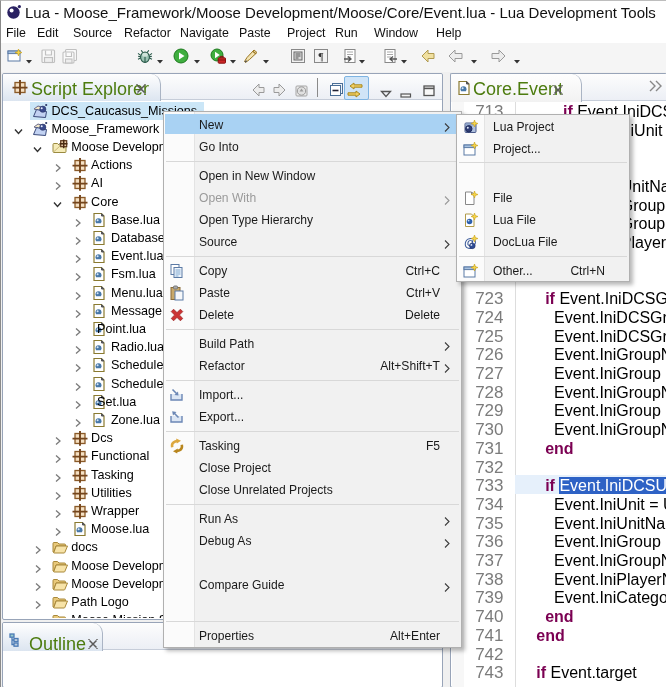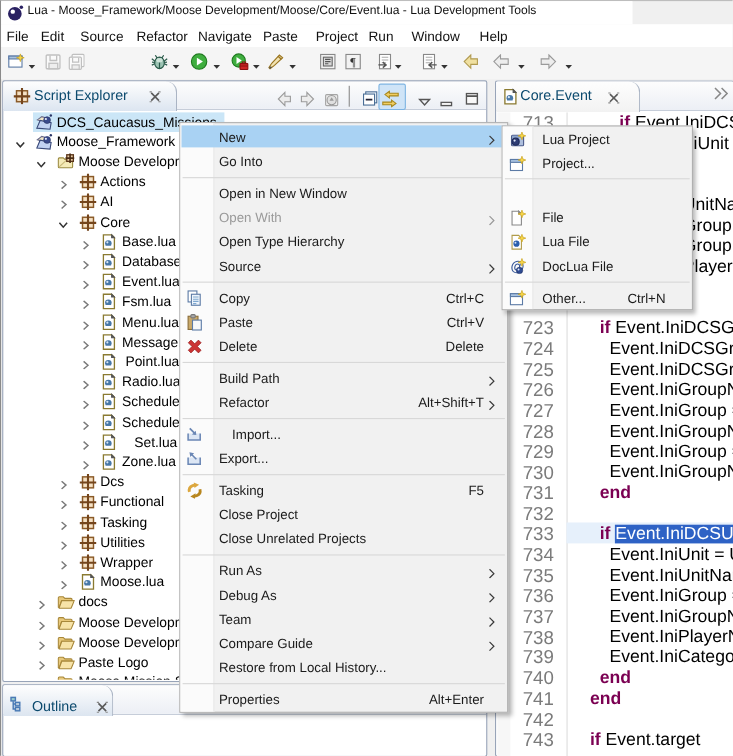--- a/index.html
+++ b/index.html
@@ -1,26 +1,26 @@
 <!DOCTYPE html>
 <html><head><meta charset="utf-8"><style>
 
 *{margin:0;padding:0;box-sizing:border-box}
 html,body{width:666px;height:687px;overflow:hidden;background:#f0f0f0;
  font-family:"Liberation Sans",sans-serif;-webkit-font-smoothing:antialiased}
 .ab{position:absolute}
 .win{position:absolute;left:0;top:0;width:666px;height:687px;border-left:1px solid #8a8a8a;border-top:1px solid #bdbdbd;background:#f0f0f0}
-.titlebar{left:1px;top:1px;width:574px;height:21px;background:#fff;font-size:11px;color:#111}
+.titlebar{left:1px;top:1px;width:665px;height:21px;background:#fff;font-size:15px;color:#111}
 .menubar{left:1px;top:22px;width:665px;height:21px;background:#fff;font-size:12.4px;color:#111}
 .menubar span{position:absolute;top:4px}
 .toolbar{left:1px;top:43px;width:665px;height:29px;background:#f5f5f5}
 .tb{position:absolute;top:5px}
 .panel{position:absolute;background:#fff;border:1px solid #98a4b8;border-radius:2px}
 .phead{position:absolute;left:0;top:0;right:0;height:26px;background:linear-gradient(#fdfdfd,#eceff5);border-bottom:1px solid #c6cdd9;border-radius:2px 2px 0 0}
-.vtab{position:absolute;font-size:13px;color:#0c4a6e;white-space:nowrap}
+.vtab{position:absolute;font-size:18px;color:#4d7c0f;white-space:nowrap}
 .tree{position:absolute;left:1px;top:27.5px;right:1px;bottom:1px;background:#fff;overflow:hidden}
 .trow{position:absolute;height:18.2px;font-size:12.6px;color:#000;white-space:nowrap}
 .trow .lbl{position:absolute;top:2px}
 .ticon{position:absolute;top:1px}
 .tarr{position:absolute;top:5px}
 .menu{position:absolute;background:#f1f1f1;border:1px solid #b0b0b0;box-shadow:3px 3px 4px rgba(0,0,0,0.28)}
 .mgut{position:absolute;left:0;top:0;bottom:0;background:#fbfbfb;border-right:1px solid #e3e3e3}
 .mi{position:absolute;left:1px;right:1px;height:22px;font-size:12.1px;color:#1a1a1a}
 .mi .t{position:absolute;top:4px}
 .mi .sc{position:absolute;top:4px;right:20px}
@@ -354,21 +354,21 @@
 <div class="trow" style="left:0;top:218.4px;width:439px">
         <span class="tarr" style="left:69.9px"><svg width="8" height="8" viewBox="0 0 8 8">
             <path d="M2 0.5 L6 4 L2 7.5" fill="none" stroke="#7a7a7a" stroke-width="1.3"></path>
           </svg></span>
         <span class="ticon" style="left:87.4px"><svg width="16" height="16" viewBox="0 0 16 16" style="">
             <path d="M3 1.5 L10.5 1.5 L13 4 L13 14.5 L3 14.5 Z" fill="#fff" stroke="#8a7a30" stroke-width="1.2"></path>
             <path d="M10.5 1.5 L10.5 4 L13 4 Z" fill="#555" stroke="#555"></path>
             <path d="M4.5 9.3 a3 3 0 1 1 6 0 l-0.5 2 l-5 0 Z" fill="#4878a8"></path>
             <circle cx="6.6" cy="8.3" r="1" fill="#d8e6f5"></circle>
           </svg></span>
-        <span class="lbl" style="left:110px">Point.lua</span>
+        <span class="lbl" style="left:93px">Point.lua</span>
       </div>
 <div class="trow" style="left:0;top:236.6px;width:439px">
         <span class="tarr" style="left:69.9px"><svg width="8" height="8" viewBox="0 0 8 8">
             <path d="M2 0.5 L6 4 L2 7.5" fill="none" stroke="#7a7a7a" stroke-width="1.3"></path>
           </svg></span>
         <span class="ticon" style="left:87.4px"><svg width="16" height="16" viewBox="0 0 16 16" style="">
             <path d="M3 1.5 L10.5 1.5 L13 4 L13 14.5 L3 14.5 Z" fill="#fff" stroke="#8a7a30" stroke-width="1.2"></path>
             <path d="M10.5 1.5 L10.5 4 L13 4 Z" fill="#555" stroke="#555"></path>
             <path d="M4.5 9.3 a3 3 0 1 1 6 0 l-0.5 2 l-5 0 Z" fill="#4878a8"></path>
             <circle cx="6.6" cy="8.3" r="1" fill="#d8e6f5"></circle>
@@ -402,21 +402,21 @@
 <div class="trow" style="left:0;top:291.2px;width:439px">
         <span class="tarr" style="left:69.9px"><svg width="8" height="8" viewBox="0 0 8 8">
             <path d="M2 0.5 L6 4 L2 7.5" fill="none" stroke="#7a7a7a" stroke-width="1.3"></path>
           </svg></span>
         <span class="ticon" style="left:87.4px"><svg width="16" height="16" viewBox="0 0 16 16" style="">
             <path d="M3 1.5 L10.5 1.5 L13 4 L13 14.5 L3 14.5 Z" fill="#fff" stroke="#8a7a30" stroke-width="1.2"></path>
             <path d="M10.5 1.5 L10.5 4 L13 4 Z" fill="#555" stroke="#555"></path>
             <path d="M4.5 9.3 a3 3 0 1 1 6 0 l-0.5 2 l-5 0 Z" fill="#4878a8"></path>
             <circle cx="6.6" cy="8.3" r="1" fill="#d8e6f5"></circle>
           </svg></span>
-        <span class="lbl" style="left:118px">Set.lua</span>
+        <span class="lbl" style="left:93px">Set.lua</span>
       </div>
 <div class="trow" style="left:0;top:309.4px;width:439px">
         <span class="tarr" style="left:69.9px"><svg width="8" height="8" viewBox="0 0 8 8">
             <path d="M2 0.5 L6 4 L2 7.5" fill="none" stroke="#7a7a7a" stroke-width="1.3"></path>
           </svg></span>
         <span class="ticon" style="left:87.4px"><svg width="16" height="16" viewBox="0 0 16 16" style="">
             <path d="M3 1.5 L10.5 1.5 L13 4 L13 14.5 L3 14.5 Z" fill="#fff" stroke="#8a7a30" stroke-width="1.2"></path>
             <path d="M10.5 1.5 L10.5 4 L13 4 Z" fill="#555" stroke="#555"></path>
             <path d="M4.5 9.3 a3 3 0 1 1 6 0 l-0.5 2 l-5 0 Z" fill="#4878a8"></path>
             <circle cx="6.6" cy="8.3" r="1" fill="#d8e6f5"></circle>
@@ -536,21 +536,21 @@
         <span class="lbl" style="left:67.3px">Moose Development Guide</span>
       </div>
 <div class="trow" style="left:0;top:491.4px;width:439px">
         <span class="tarr" style="left:30.3px"><svg width="8" height="8" viewBox="0 0 8 8">
             <path d="M2 0.5 L6 4 L2 7.5" fill="none" stroke="#7a7a7a" stroke-width="1.3"></path>
           </svg></span>
         <span class="ticon" style="left:47.8px"><svg width="16" height="16" viewBox="0 0 16 16" style="">
             <path d="M1 13 L1 4.5 Q1 3.5 2 3.5 L5.5 3.5 L7 5 L12.5 5 Q13.5 5 13.5 6 L13.5 7 L4 7 L1.8 13.5 Z" fill="#e8c87a" stroke="#a8883a" stroke-width="1"></path>
             <path d="M1.8 13.5 L4.2 7 L15.5 7 L12.8 13.5 Q12.6 14 12 14 L2.2 14 Q1.6 14 1.8 13.5 Z" fill="#f7e3a8" stroke="#a8883a" stroke-width="1"></path>
           </svg></span>
-        <span class="lbl" style="left:67.3px">Paste Logo</span>
+        <span class="lbl" style="left:67.3px">Path Logo</span>
       </div>
 <div class="trow" style="left:0;top:509.6px;width:439px">
         <span class="tarr" style="left:30.3px"></span>
         <span class="ticon" style="left:47.8px"><svg width="16" height="16" viewBox="0 0 16 16" style="">
             <path d="M1 13 L1 4.5 Q1 3.5 2 3.5 L5.5 3.5 L7 5 L12.5 5 Q13.5 5 13.5 6 L13.5 7 L4 7 L1.8 13.5 Z" fill="#e8c87a" stroke="#a8883a" stroke-width="1"></path>
             <path d="M1.8 13.5 L4.2 7 L15.5 7 L12.8 13.5 Q12.6 14 12 14 L2.2 14 Q1.6 14 1.8 13.5 Z" fill="#f7e3a8" stroke="#a8883a" stroke-width="1"></path>
           </svg></span>
         <span class="lbl" style="left:67.3px">Moose Mission Setup</span>
       </div>
 </div>
@@ -730,21 +730,21 @@
           <path d="M1 0.5 L5 4.5 L1 8.5" fill="none" stroke="#3c3c3c" stroke-width="1.1"></path>
         </svg></span>
     </div>
 <div class="msep" style="top:268px"></div>
 <div class="mi " style="top:272px">
       <span class="micon" style="left:4px"><svg width="16" height="16" viewBox="0 0 16 16" style="">
           <path d="M2 7 L2 13 L13 13 L13 7" fill="#dce6f4" stroke="#6b87b5" stroke-width="1.4"></path>
           <path d="M3.5 2.5 L8.5 7.5" stroke="#6b87b5" stroke-width="1.6"></path>
           <path d="M9.5 8.5 L5.5 8 L9 4.5 Z" fill="#6b87b5"></path>
         </svg></span>
-      <span class="t" style="left:46px">Import...</span>
+      <span class="t" style="left:34px">Import...</span>
     </div>
 <div class="mi " style="top:294px">
       <span class="micon" style="left:4px"><svg width="16" height="16" viewBox="0 0 16 16" style="">
           <path d="M2 7 L2 13 L13 13 L13 7" fill="#dce6f4" stroke="#6b87b5" stroke-width="1.4"></path>
           <path d="M9.5 8.5 L4.5 3.5" stroke="#6b87b5" stroke-width="1.6"></path>
           <path d="M3.2 2.2 L7.5 3 L4 6.5 Z" fill="#6b87b5"></path>
         </svg></span>
       <span class="t" style="left:34px">Export...</span>
     </div>
 <div class="msep" style="top:319px"></div>
@@ -770,34 +770,25 @@
       <span class="sub"><svg width="6" height="9" viewBox="0 0 6 9">
           <path d="M1 0.5 L5 4.5 L1 8.5" fill="none" stroke="#3c3c3c" stroke-width="1.1"></path>
         </svg></span>
     </div>
 <div class="mi " style="top:418px">
       <span class="t" style="left:34px">Debug As</span>
       <span class="sub"><svg width="6" height="9" viewBox="0 0 6 9">
           <path d="M1 0.5 L5 4.5 L1 8.5" fill="none" stroke="#3c3c3c" stroke-width="1.1"></path>
         </svg></span>
     </div>
-<div class="mi " style="top:440px">
-      <span class="t" style="left:34px">Team</span>
-      <span class="sub"><svg width="6" height="9" viewBox="0 0 6 9">
-          <path d="M1 0.5 L5 4.5 L1 8.5" fill="none" stroke="#3c3c3c" stroke-width="1.1"></path>
-        </svg></span>
-    </div>
 <div class="mi " style="top:462px">
       <span class="t" style="left:34px">Compare Guide</span>
       <span class="sub"><svg width="6" height="9" viewBox="0 0 6 9">
           <path d="M1 0.5 L5 4.5 L1 8.5" fill="none" stroke="#3c3c3c" stroke-width="1.1"></path>
         </svg></span>
-    </div>
-<div class="mi " style="top:484px">
-      <span class="t" style="left:34px">Restore from Local History...</span>
     </div>
 <div class="msep" style="top:509px"></div>
 <div class="mi " style="top:513px">
       <span class="t" style="left:34px">Properties</span>
       <span class="sc">Alt+Enter</span>
     </div>
 </div>
 <div class="menu" style="left:456px;top:114px;width:174px;height:168px">
 <div class="mgut" style="width:28px"></div>
 <div class="mi " style="top:1px">

